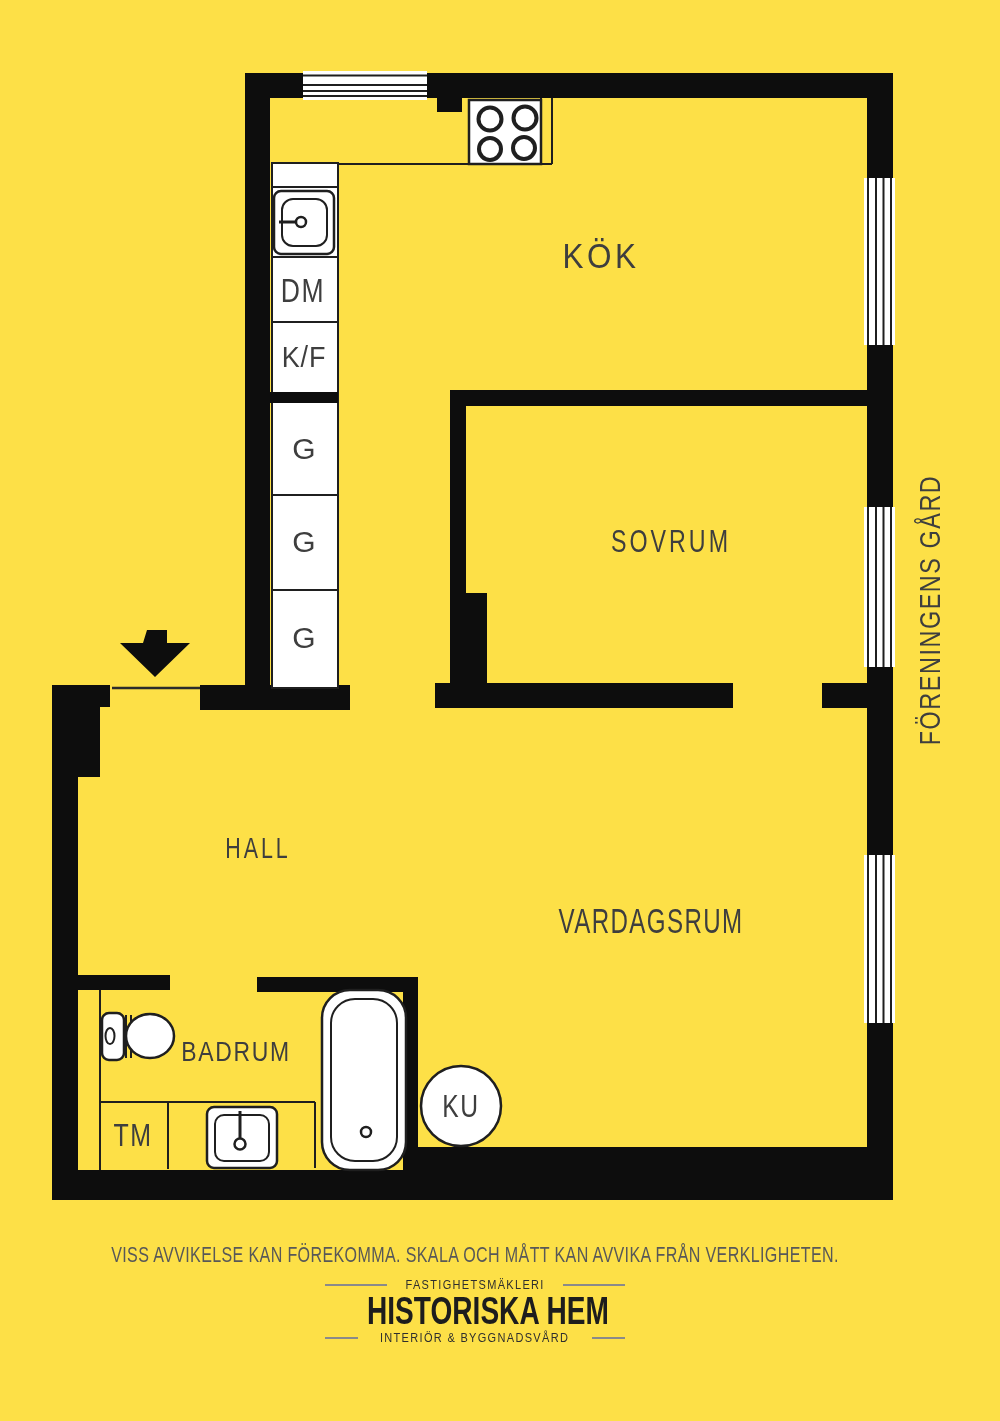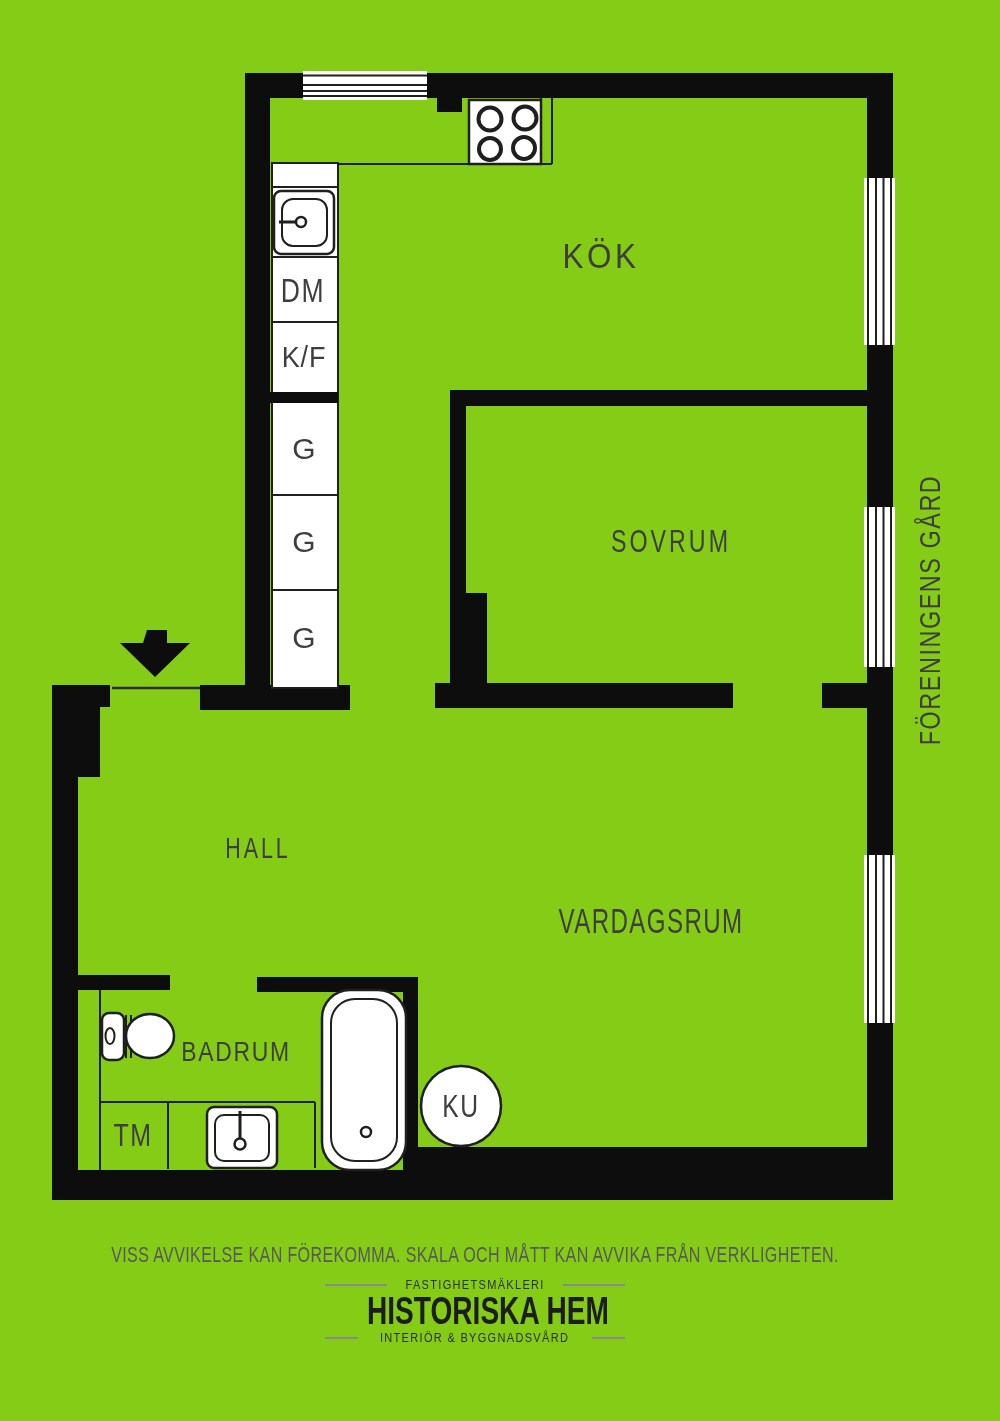--- a/index.html
+++ b/index.html
@@ -1,16 +1,16 @@
 <!DOCTYPE html>
 <html><head>
 <meta charset="utf-8">
 <style>
   html,body{margin:0;padding:0;background:#ffffff;}
-  .page{position:relative;width:1000px;height:1421px;background:#84cc16;overflow:hidden;
+  .page{position:relative;width:1000px;height:1421px;background:#fde047;overflow:hidden;
         font-family:"Liberation Sans",sans-serif;}
   .plan-svg{position:absolute;left:0;top:0;width:1000px;height:1421px;}
   .lbl{font-family:"Liberation Sans",sans-serif;fill:#3e3e3e;}
   .footer-disclaimer{position:absolute;top:1242px;left:475px;
     transform:translateX(-50%) scaleX(0.73);transform-origin:center;
     white-space:nowrap;font-size:22px;letter-spacing:0.5px;color:#585858;}
   .logo{position:absolute;top:1278px;left:325px;width:300px;text-align:center;}
   .logo-row{display:flex;align-items:center;justify-content:center;gap:9px;height:14px;}
   .rule{flex:1;height:0;border-top:2px solid #8a8a8a;}
   .logo-tagline{display:inline-block;white-space:nowrap;font-size:12.5px;letter-spacing:1.5px;

